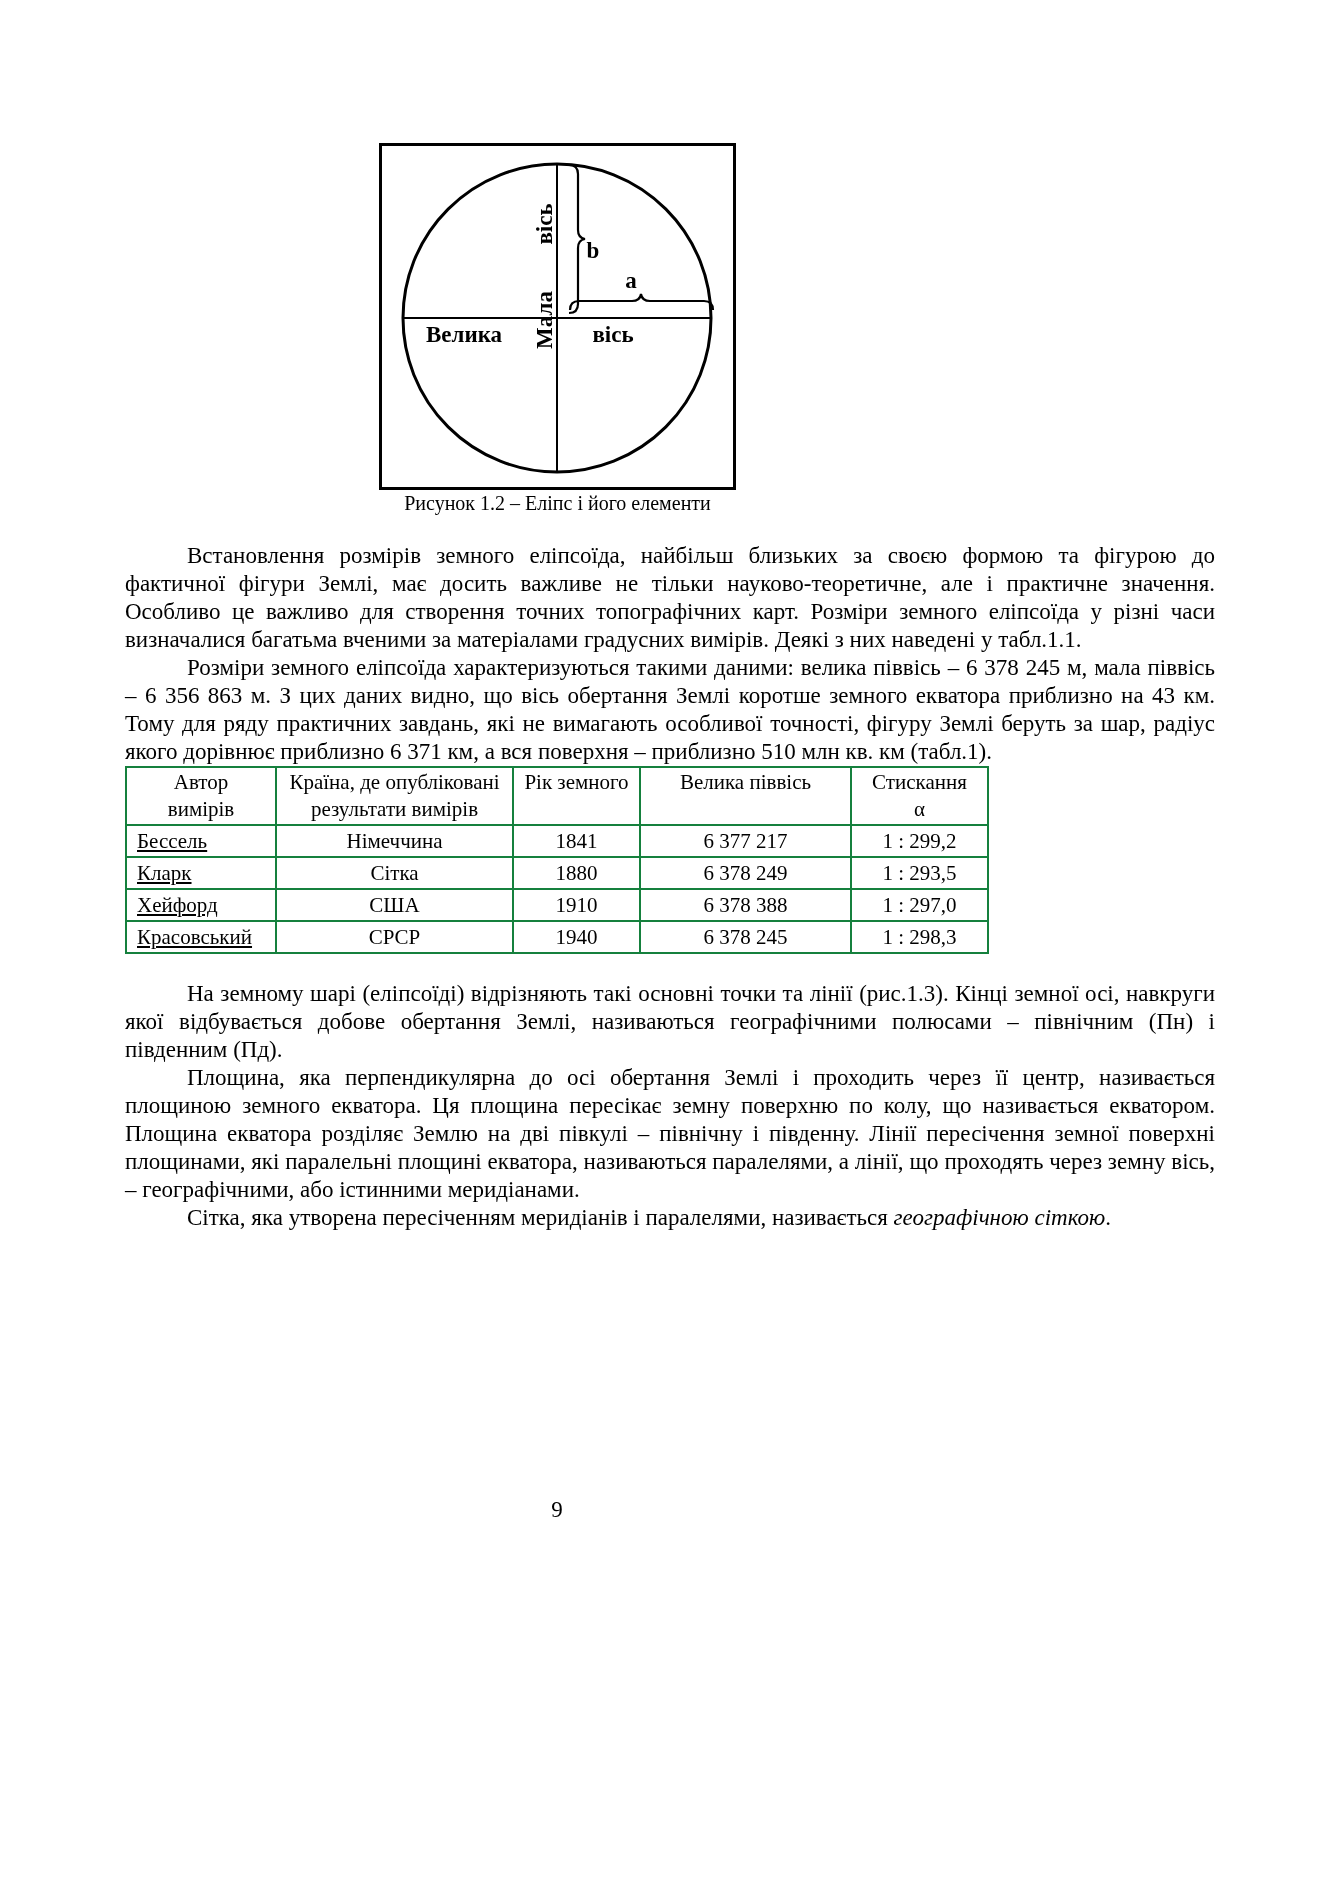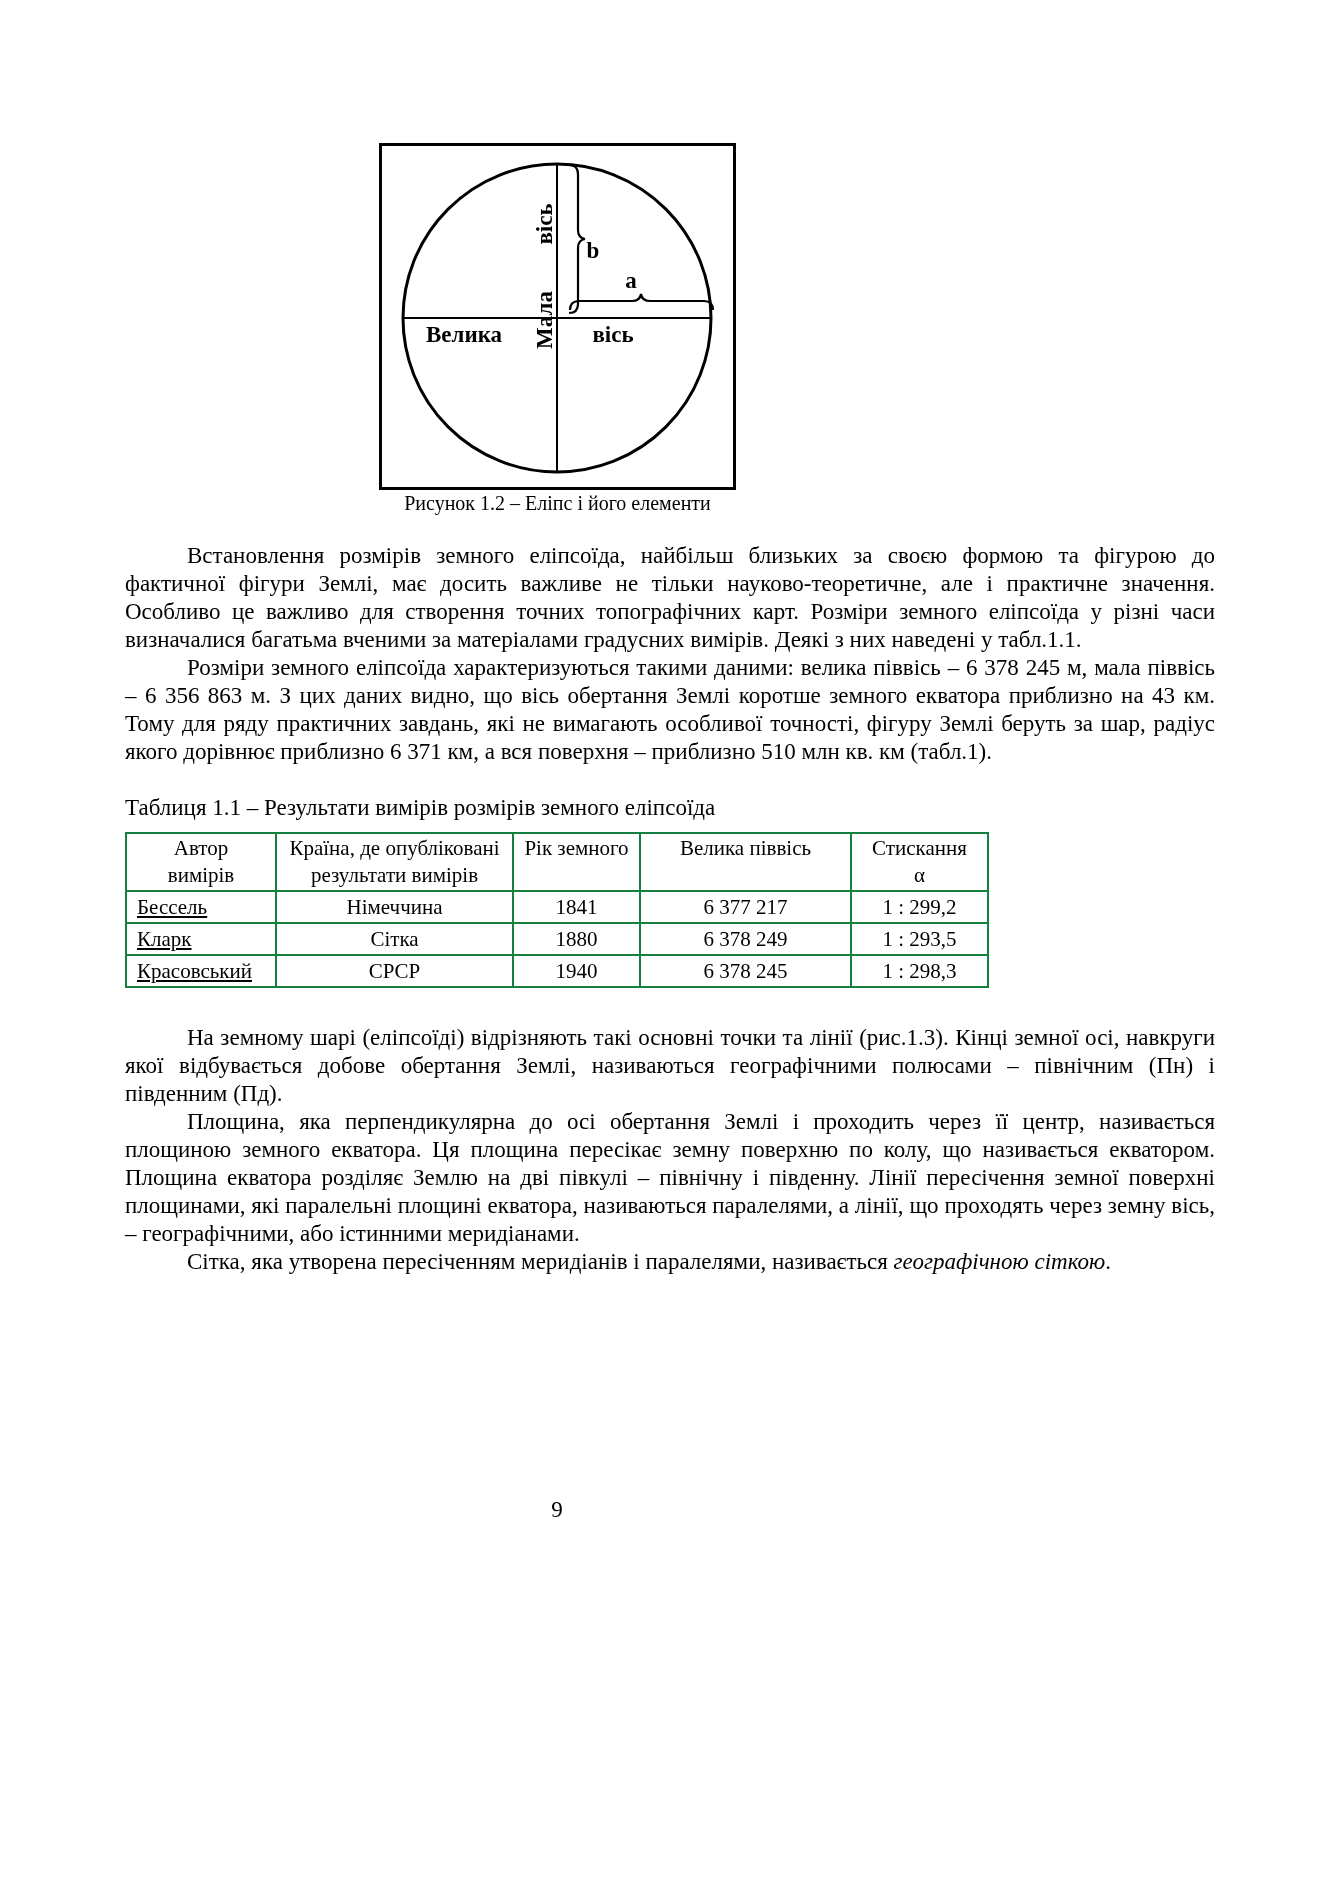--- a/index.html
+++ b/index.html
@@ -30,21 +30,21 @@
     font-size: 20px;
   }
   
   .para {
     margin: 0;
     text-align: justify;
     text-indent: 62px;
     line-height: 28px;
   }
   .para.first { margin-top: 27px; }
-  .para.after-table { margin-top: 36px; }
+  .para.after-table { margin-top: 26px; }
   
   .table-caption {
     margin: 28px 0 10px 0;
     line-height: 28px;
     text-indent: 0;
   }
   table.data-table {
     border-collapse: collapse;
     table-layout: fixed;
     width: 862px;
@@ -94,21 +94,20 @@
         <text x="211" y="112" text-anchor="middle" font-family="Liberation Serif, serif" font-size="23" font-weight="bold">b</text>
         <text x="249" y="142" text-anchor="middle" font-family="Liberation Serif, serif" font-size="23" font-weight="bold">a</text>
       </svg>
     </div>
     <div class="figure-caption">Рисунок 1.2 – Еліпс і його елементи</div>
   </div>
 
   <p class="para first">Встановлення розмірів земного еліпсоїда, найбільш близьких за своєю формою та фігурою до фактичної фігури Землі, має досить важливе не тільки науково-теоретичне, але і практичне значення. Особливо це важливо для створення точних топографічних карт. Розміри земного еліпсоїда у різні часи визначалися багатьма вченими за матеріалами градусних вимірів. Деякі з них наведені у табл.1.1.</p>
   <p class="para">Розміри земного еліпсоїда характеризуються такими даними: велика піввісь – 6 378 245 м, мала піввісь – 6 356 863 м. З цих даних видно, що вісь обертання Землі коротше земного екватора приблизно на 43 км. Тому для ряду практичних завдань, які не вимагають особливої точності, фігуру Землі беруть за шар, радіус якого дорівнює приблизно 6 371 км, а вся поверхня – приблизно 510 млн кв. км (табл.1).</p>
 
-  <p class="para table-caption">Таблиця 1.1 – Результати вимірів розмірів земного еліпсоїда</p>
 
   <table class="data-table">
     <colgroup>
       <col style="width:150px">
         <col style="width:237px">
         <col style="width:127px">
         <col style="width:211px">
         <col style="width:137px">
     </colgroup>
     <thead>
@@ -142,20 +141,27 @@
         <td>1 : 299,2</td>
       </tr>
       <tr>
         <td class="c-author">Кларк</td>
         <td>Сітка</td>
         <td>1880</td>
         <td>6 378 249</td>
         <td>1 : 293,5</td>
       </tr>
       <tr>
+        <td class="c-author">Хейфорд</td>
+        <td>США</td>
+        <td>1910</td>
+        <td>6 378 388</td>
+        <td>1 : 297,0</td>
+      </tr>
+      <tr>
         <td class="c-author">Красовський</td>
         <td>СРСР</td>
         <td>1940</td>
         <td>6 378 245</td>
         <td>1 : 298,3</td>
       </tr>
     </tbody>
   </table>
 
   <p class="para after-table">На земному шарі (еліпсоїді) відрізняють такі основні точки та лінії (рис.1.3). Кінці земної осі, навкруги якої відбувається добове обертання Землі, називаються географічними полюсами – північним (Пн) і південним (Пд).</p>

